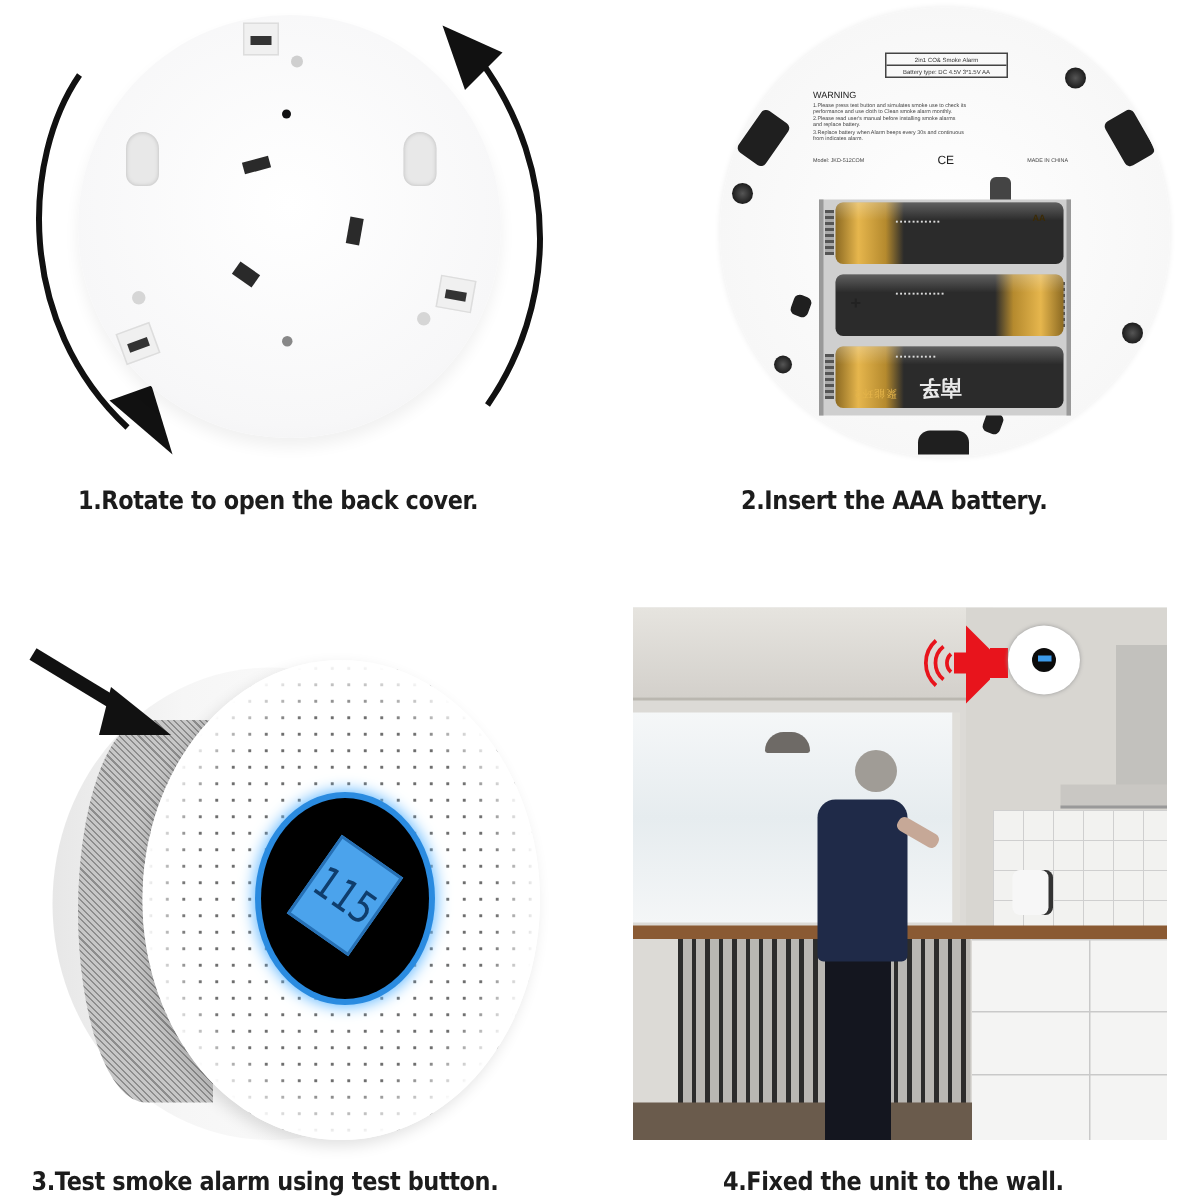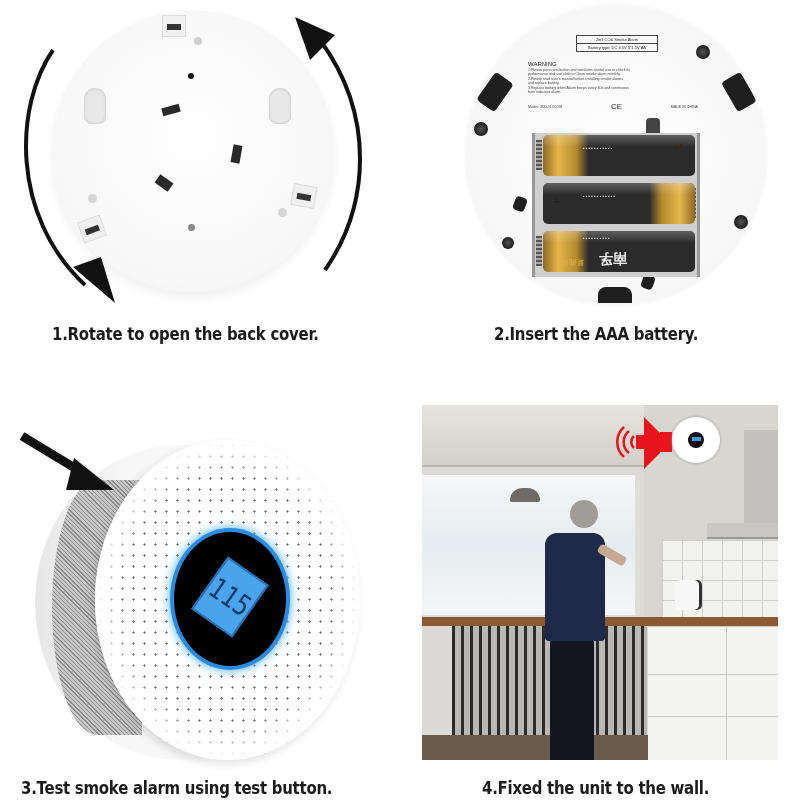--- a/index.html
+++ b/index.html
@@ -14,21 +14,21 @@
   
   .cover { position: absolute; left: 52px; top: 10px; width: 282px; height: 282px; border-radius: 50%;
     background: radial-gradient(circle at 50% 45%, #ffffff 0%, #f7f7f8 70%, #ececee 100%);
     box-shadow: 0 6px 10px rgba(0,0,0,0.06); }
   .cover .part { position: absolute; background: #2a2a2a; }
   .cover .dot { position: absolute; border-radius: 50%; }
   .cover .slot { position: absolute; width: 22px; height: 36px; border-radius: 11px 11px 8px 8px; background: #e8e8e8; box-shadow: inset 0 0 3px #bbb; }
   .cover .clip { position: absolute; width: 24px; height: 22px; background: #f0f0f0; border: 1px solid #ddd; }
   .cover .clip::after { content: ""; position: absolute; left: 4px; right: 4px; top: 8px; height: 6px; background: #333; }
   
-  .base { position: absolute; left: 466px; top: 5px; width: 300px; height: 300px; border-radius: 50%;
+  .base { position: absolute; left: 480px; top: 5px; width: 300px; height: 300px; border-radius: 50%;
     background: radial-gradient(circle at 50% 50%, #ffffff 0%, #f6f6f6 80%, #e9e9e9 100%);
     box-shadow: 0 0 4px rgba(0,0,0,0.08); overflow: hidden; }
   .label-box { position: absolute; left: 110px; top: 30px; width: 82px; border: 1px solid #444; font-size: 4px; color: #333; text-align: center; }
   .label-box div { padding: 1px 2px; }
   .label-box div + div { border-top: 1px solid #444; }
   .warning { position: absolute; left: 62px; top: 56px; width: 175px; font-size: 3.6px; line-height: 4.4px; color: #444; }
   .warning .w-title { font-size: 6px; line-height: 7px; font-weight: normal; color: #222; }
   .model-row { position: absolute; left: 62px; top: 97px; width: 170px; font-size: 3.6px; color: #444; display: flex; justify-content: space-between; align-items: center; }
   .ce { font-size: 8px; color: #222; }
   .screw { position: absolute; border-radius: 50%; background: radial-gradient(circle, #555 0%, #1d1d1d 70%); }

